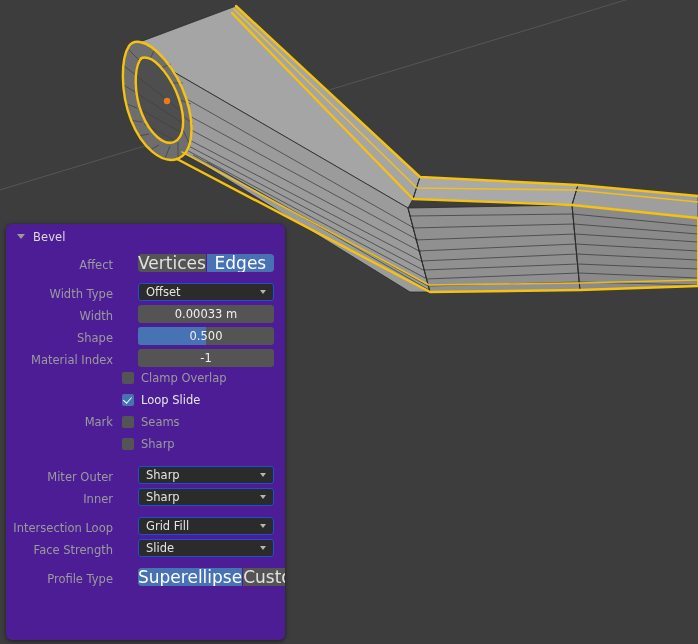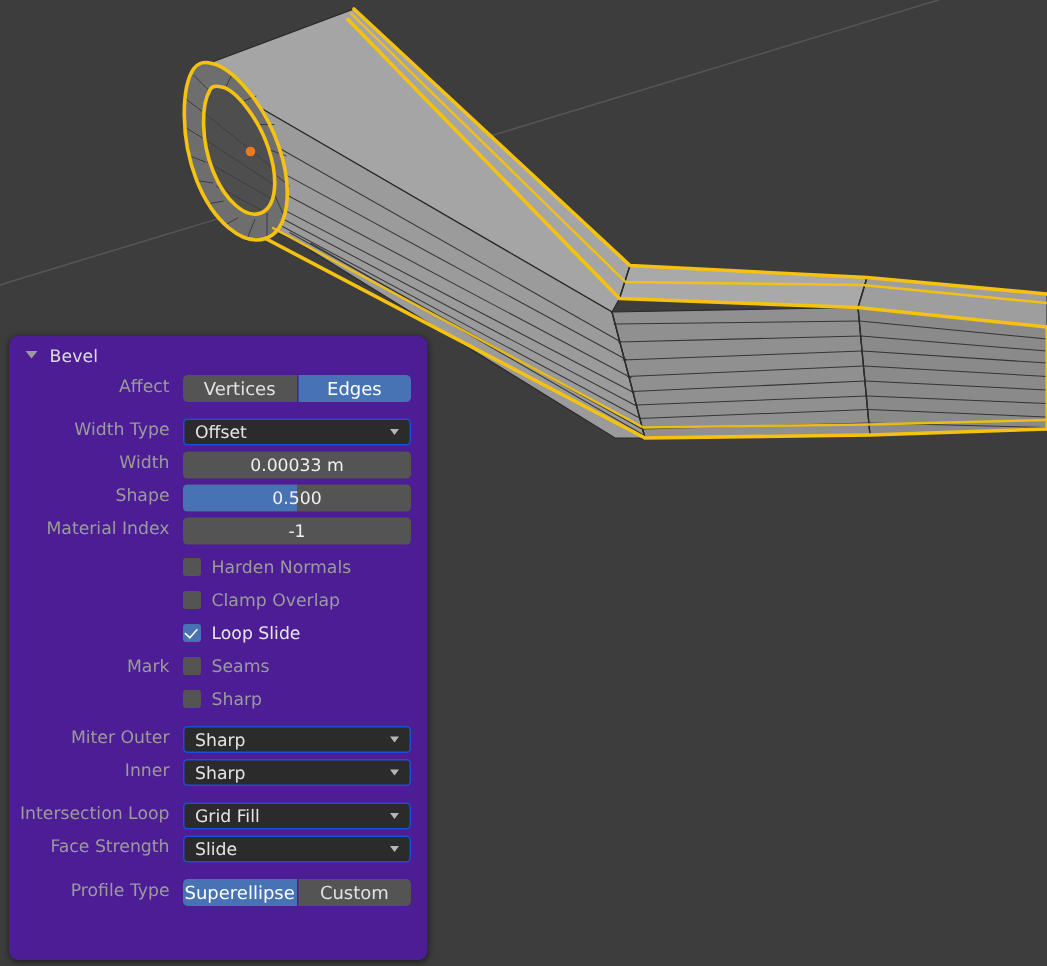--- a/index.html
+++ b/index.html
@@ -22,33 +22,33 @@
     display:flex;align-items:center;gap:7px;
     height:26px;padding:0 0 0 11px;
     color:#dcdcdc;font-size:11.5px;letter-spacing:.1px;
   }
   .tri{display:inline-block;width:9px;height:9px;position:relative;flex:0 0 auto;}
   .tri:before{content:"";position:absolute;left:0;top:1px;
     border-left:4.5px solid transparent;border-right:4.5px solid transparent;
     border-top:5px solid #9a9a9a;}
 
   .rows{padding:0 11px 0 0;}
-  .row{display:flex;align-items:flex-start;height:22px;margin-bottom:0;}
+  .row{display:flex;align-items:flex-end;height:22px;margin-bottom:0;gap:16px;}
   .row.gap{margin-top:7px;}
   .lbl{
     width:107px;text-align:right;padding-right:9px;flex:0 0 auto;
     color:#9b9b9b;font-size:11.5px;white-space:nowrap;
   }
   .ctl{flex:1 1 auto;height:18px;position:relative;}
 
   
   .seg{display:flex;height:18px;border-radius:3px;overflow:hidden;}
   .seg > div{
     flex:1 1 0;display:flex;align-items:center;justify-content:center;
-    font-size:12px;color:#e2e2e2;background:#545454;
+    font-size:17px;color:#e2e2e2;background:#545454;
   }
   .seg > div.on{background:#4772b3;color:#ffffff;}
   .seg > div:first-child{border-radius:3px 0 0 3px;}
   .seg > div:last-child{border-radius:0 3px 3px 0;}
   .seg > div + div{margin-left:1px;}
 
   
   .dd{
     height:18px;border-radius:3px;background:#2b2b2b;
     border:1px solid #1d4ed8;
@@ -288,27 +288,20 @@
 
       <div class="row">
         <div class="lbl">Material Index</div>
         <div class="ctl">
           <div class="num">
             <span>-1</span>
           </div>
         </div>
       </div>
 
-      <div class="cbrow">
-        <div class="lbl"></div>
-        <div class="cb-wrap">
-          <span class="cbox"></span>
-          <span class="cb-label">Harden Normals</span>
-        </div>
-      </div>
 
       <div class="cbrow">
         <div class="lbl"></div>
         <div class="cb-wrap">
           <span class="cbox"></span>
           <span class="cb-label">Clamp Overlap</span>
         </div>
       </div>
 
       <div class="cbrow">

